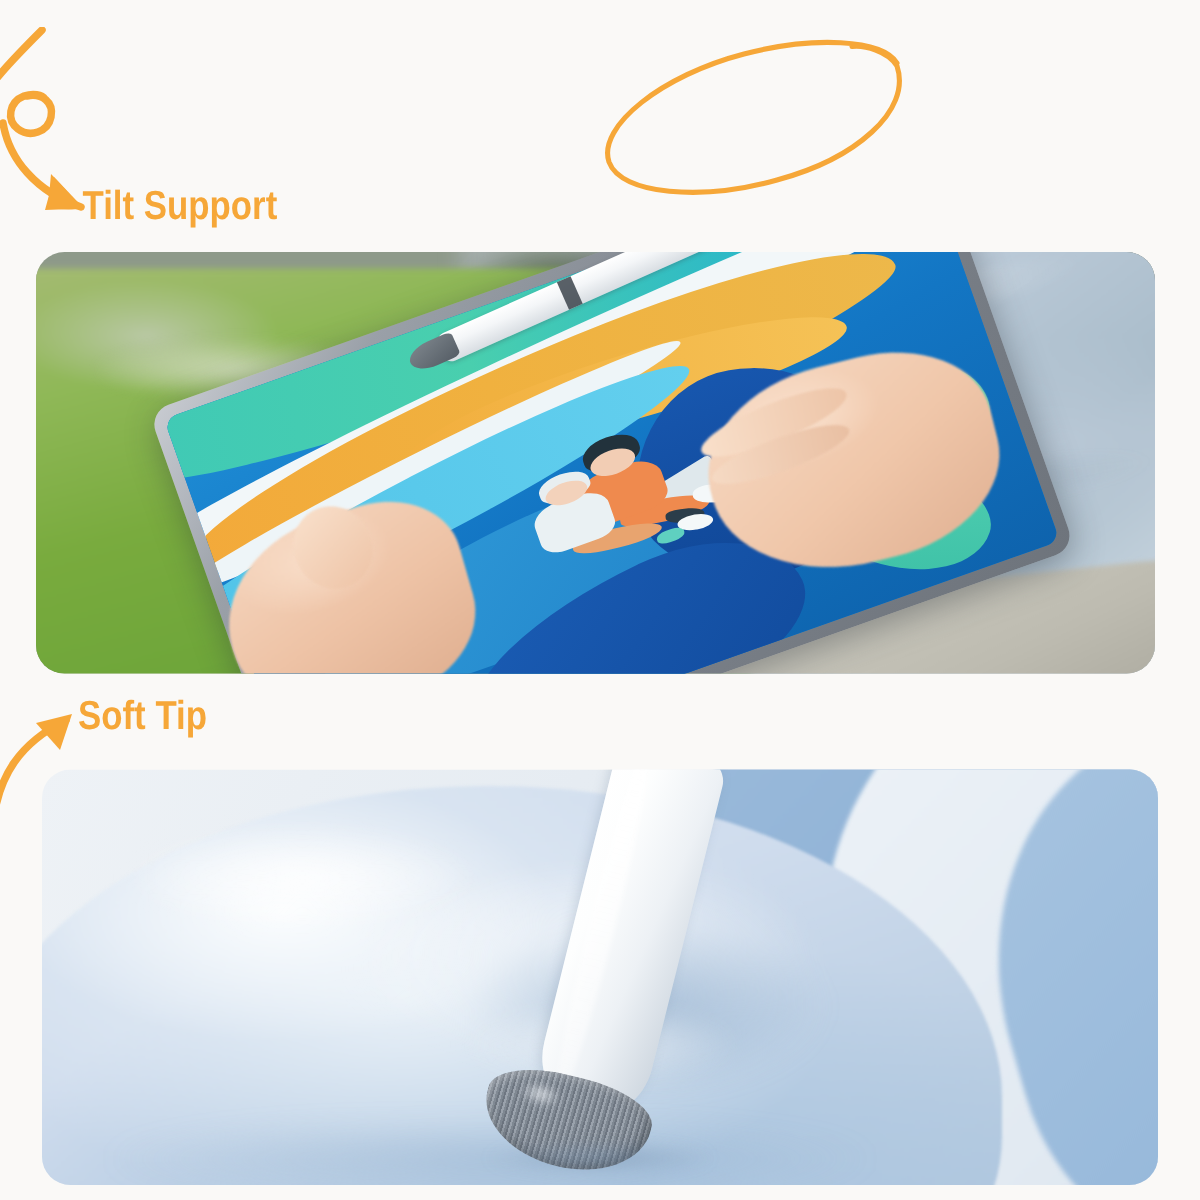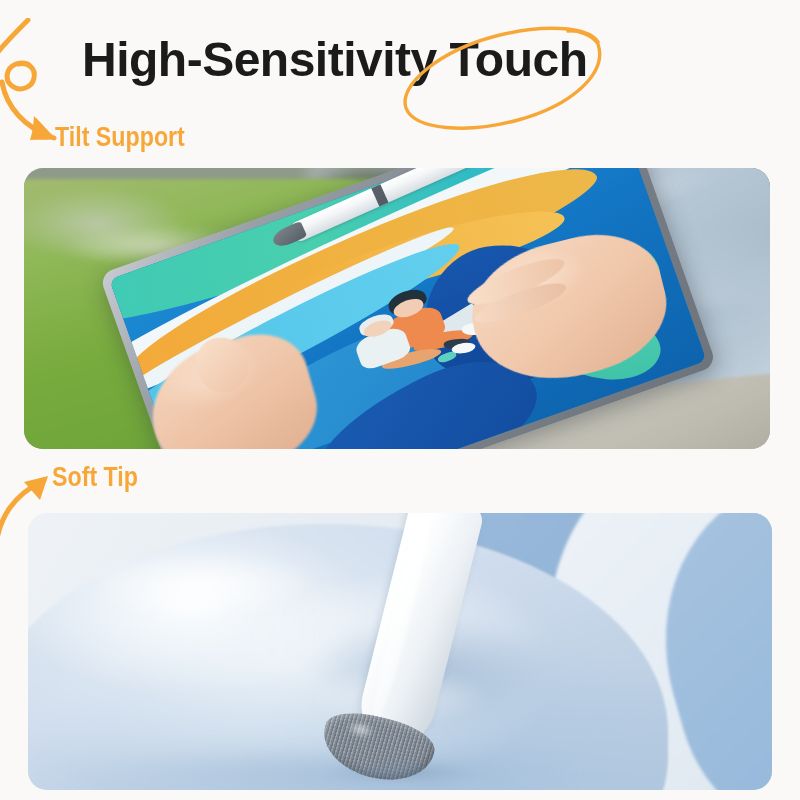--- a/index.html
+++ b/index.html
@@ -343,21 +343,20 @@
     position:absolute;left:36%;top:90%;width:28%;height:9%;
     background:radial-gradient(ellipse 50% 50% at 50% 40%,rgba(112,140,170,.55) 0%,rgba(112,140,170,0) 74%);
     filter:blur(5px);
   }
 </style>
 </head>
 <body>
 
 <div class="stage">
 
-  <div class="headline">High-Sensitivity Touch</div>
 
   <svg class="doodle ellipse-mark" viewBox="0 0 224 112">
     <path d="M206 20 C196 4 150 2 104 14 C50 28 6 62 14 86 C22 108 76 112 126 98 C178 84 216 52 206 22 C200 12 184 8 176 9" fill="none" stroke="#f6a738" stroke-width="3.4" stroke-linecap="round"></path>
   </svg>
 
   <svg class="doodle spiral-mark" viewBox="0 0 64 96">
     <path d="M40 2 C28 14 18 24 10 34" fill="none" stroke="#f6a738" stroke-width="5" stroke-linecap="round"></path>
     <path d="M30 46 C40 44 48 50 46 60 C44 70 32 74 24 68 C16 62 18 50 28 46 C34 44 40 45 42 48" fill="none" stroke="#f6a738" stroke-width="5" stroke-linecap="round"></path>
   </svg>
 

